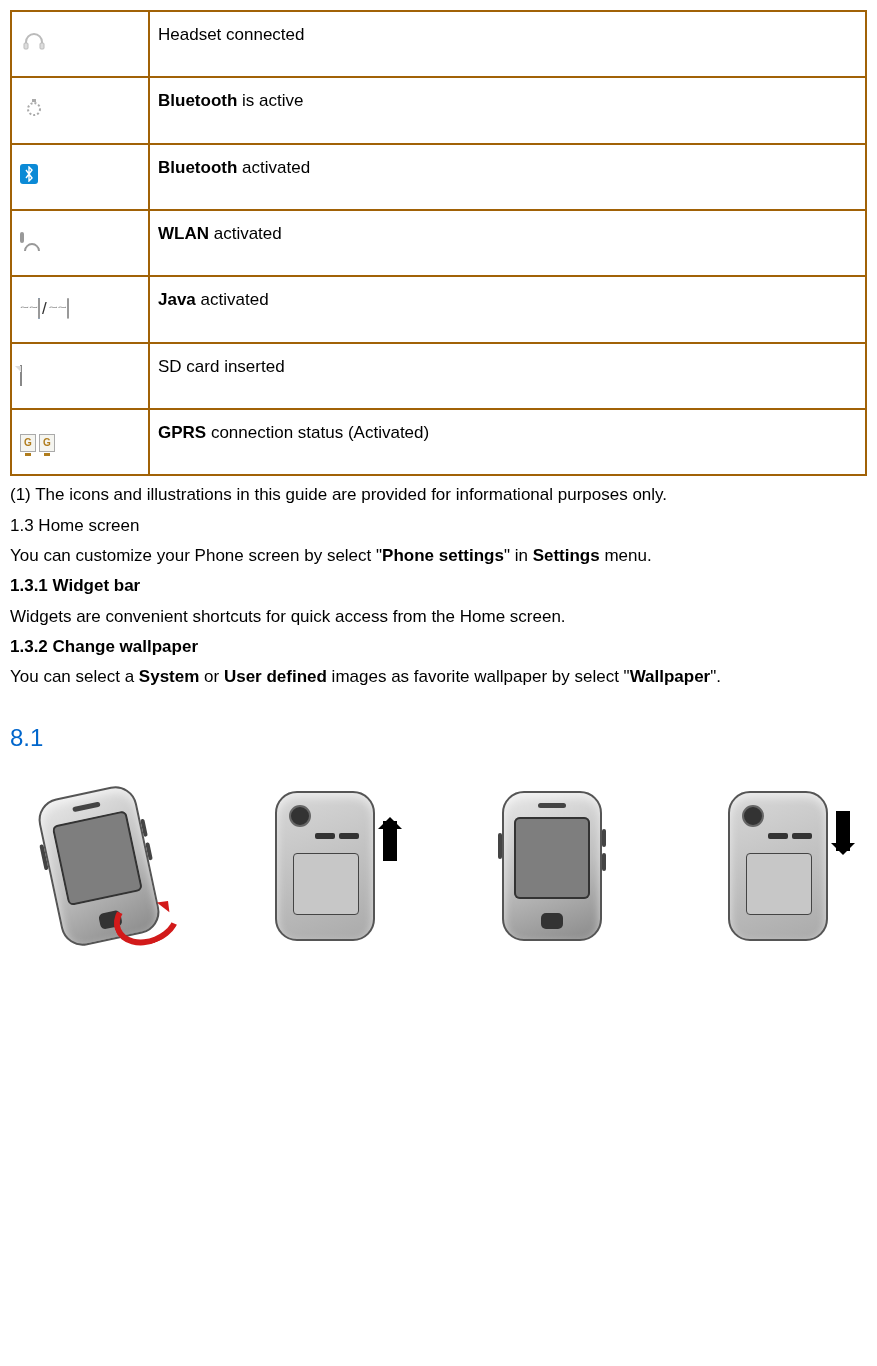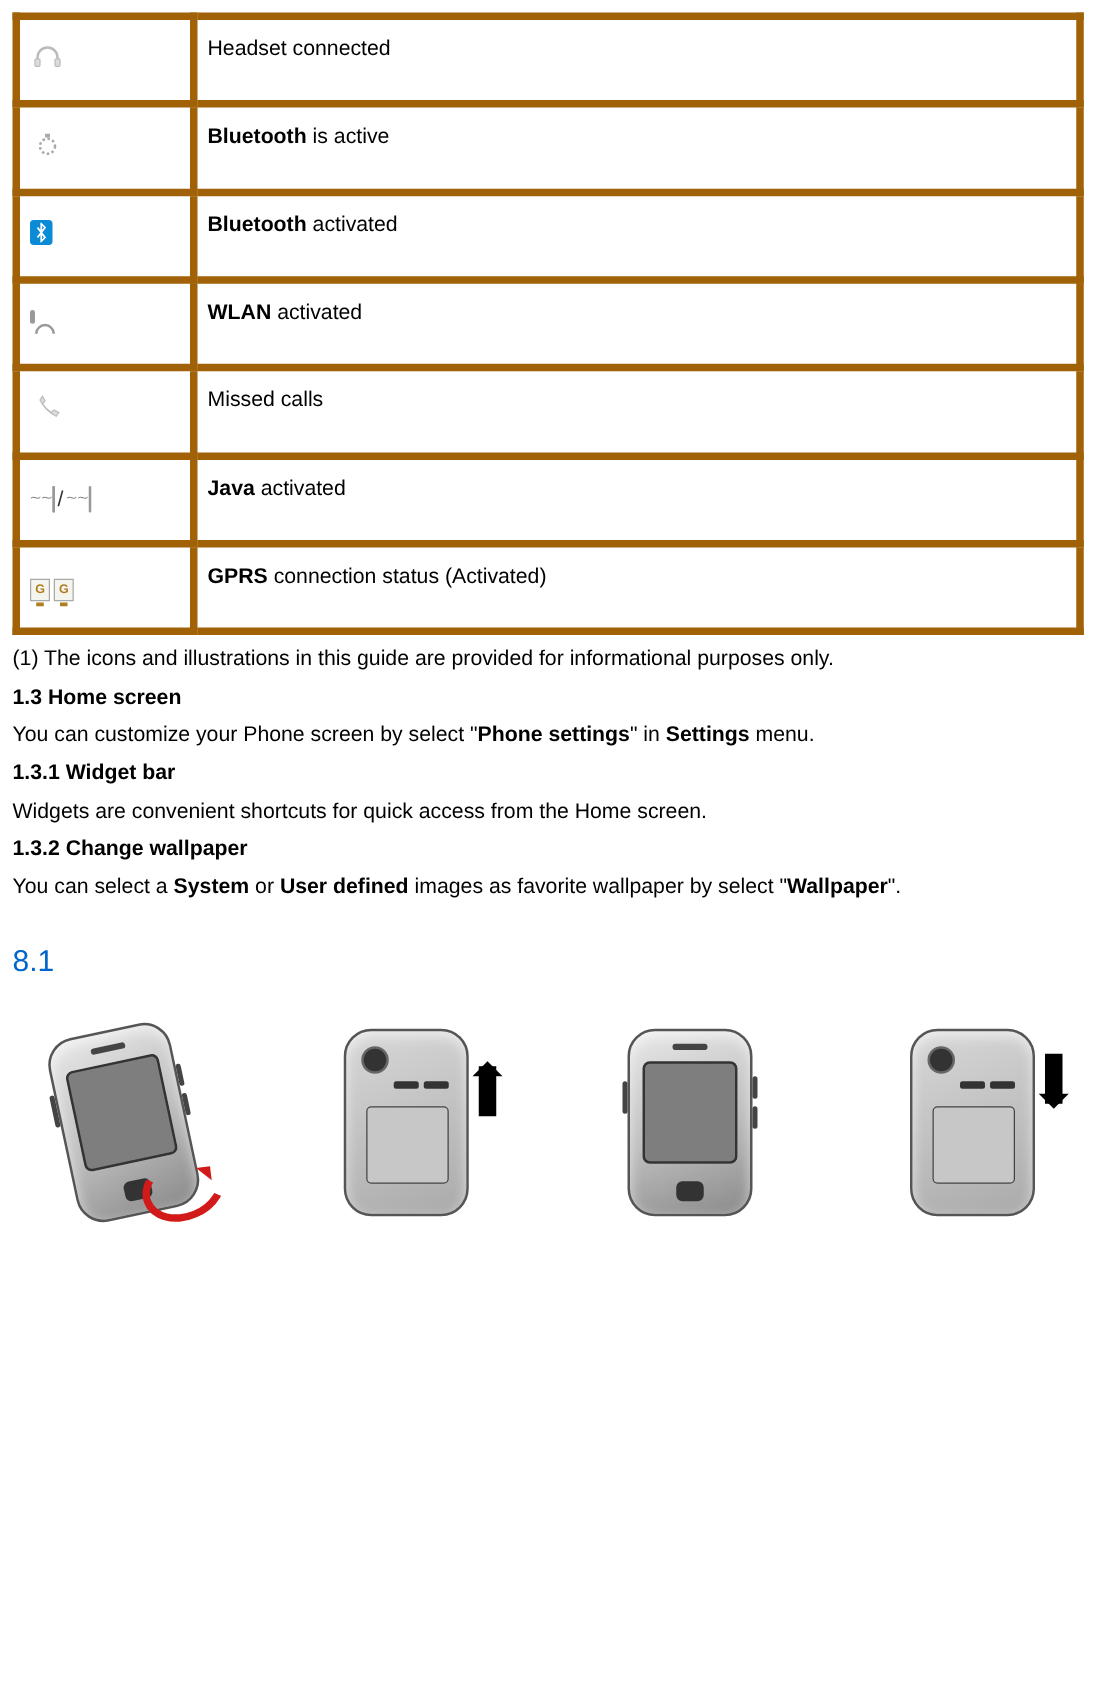--- a/index.html
+++ b/index.html
@@ -11,21 +11,21 @@
     color: #000;
     background: #fff;
     width: 857px;
   }
   table {
     border-collapse: collapse;
     width: 100%;
     margin-bottom: 6px;
   }
   td {
-    border: 6px solid #a16207;
+    border: 2px solid #a16207;
     vertical-align: top;
     padding: 10px 8px 28px 8px;
   }
   td.icon-cell {
     width: 120px;
     text-align: left;
     padding: 10px 8px 10px 8px;
     vertical-align: middle;
   }
   .icon-box {
@@ -35,21 +35,21 @@
     width: 28px;
     height: 22px;
     font-size: 16px;
     color: #888;
     position: relative;
   }
   .note, .body-text {
     margin: 4px 0 4px 0;
   }
   .section-title {
-    font-weight: bold;
+    font-weight: normal;
     margin-bottom: 2px;
   }
   .sub-title {
     font-weight: bold;
     margin-top: 2px;
     margin-bottom: 2px;
   }
   .justify {
     text-align: justify;
   }
@@ -279,37 +279,33 @@
       <td><span class="bold">Bluetooth</span><span> activated</span></td>
     </tr>
     <tr>
       <td class="icon-cell">
         <span class="wlan-icon"></span>
       </td>
       <td><span class="bold">WLAN</span><span> activated</span></td>
     </tr>
     <tr>
       <td class="icon-cell">
-        <span class="icon-box faded">
-          <svg width="20" height="20" viewBox="0 0 20 20">
-              <path d="M4 4c3 6 7 10 13 13l2-3-4-2-2 2c-3-2-5-4-7-7l2-2-2-4z" fill="#ddd" stroke="#bbb"></path>
-            </svg>
-        </span>
-      </td>
-      <td><span>Missed calls</span></td>
-    </tr>
-    <tr>
-      <td class="icon-cell">
         <span class="java-pair">
           <span><span class="steam">⁓⁓</span><span class="cup" style="background:#6aa0d8;"></span></span>
           <span style="margin:0 1px;color:#333;">/</span>
           <span><span class="steam">⁓⁓</span><span class="cup"></span></span>
         </span>
       </td>
       <td><span class="bold">Java</span><span> activated</span></td>
+    </tr>
+    <tr>
+      <td class="icon-cell">
+        <span class="sd-icon"><span class="pins"></span></span>
+      </td>
+      <td><span>SD card inserted</span></td>
     </tr>
     <tr>
       <td class="icon-cell">
         <span style="display:inline-flex;gap:3px;align-items:center;">
           <span style="display:inline-flex;flex-direction:column;align-items:center;">
               <span class="g-icon">G</span>
               <span style="width:6px;height:3px;background:#b07d1e;margin-top:1px;"></span>
             </span>
           <span style="display:inline-flex;flex-direction:column;align-items:center;">
               <span class="g-icon">G</span>

